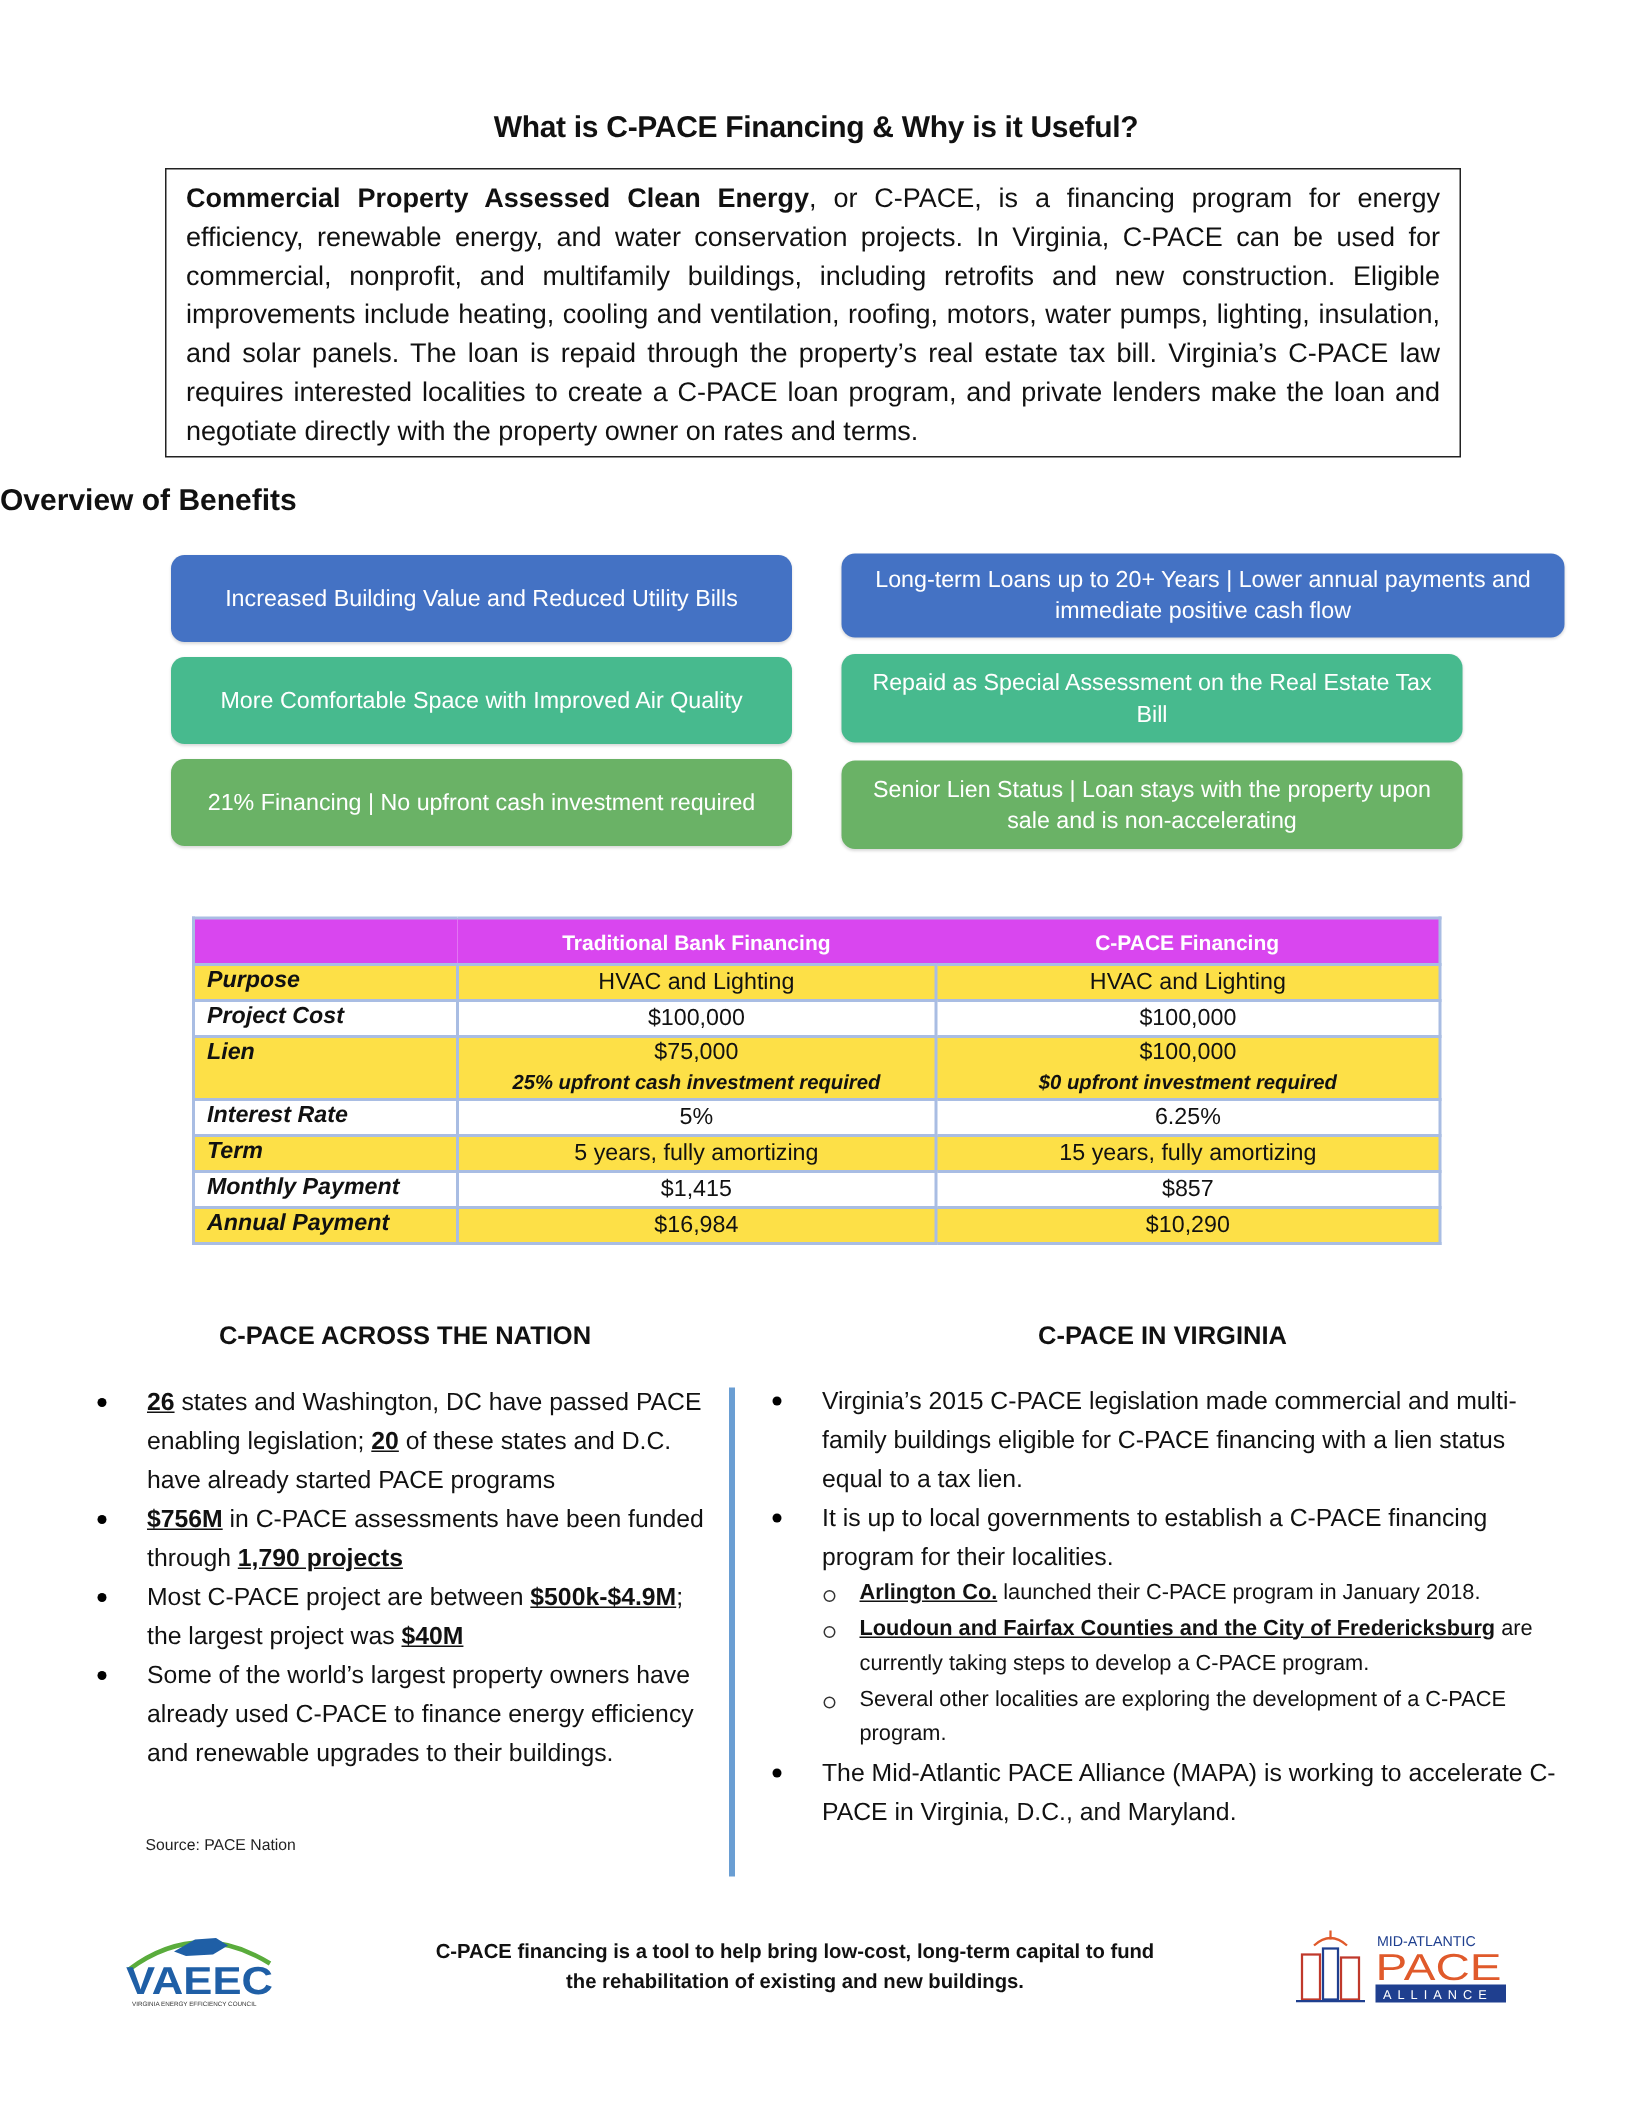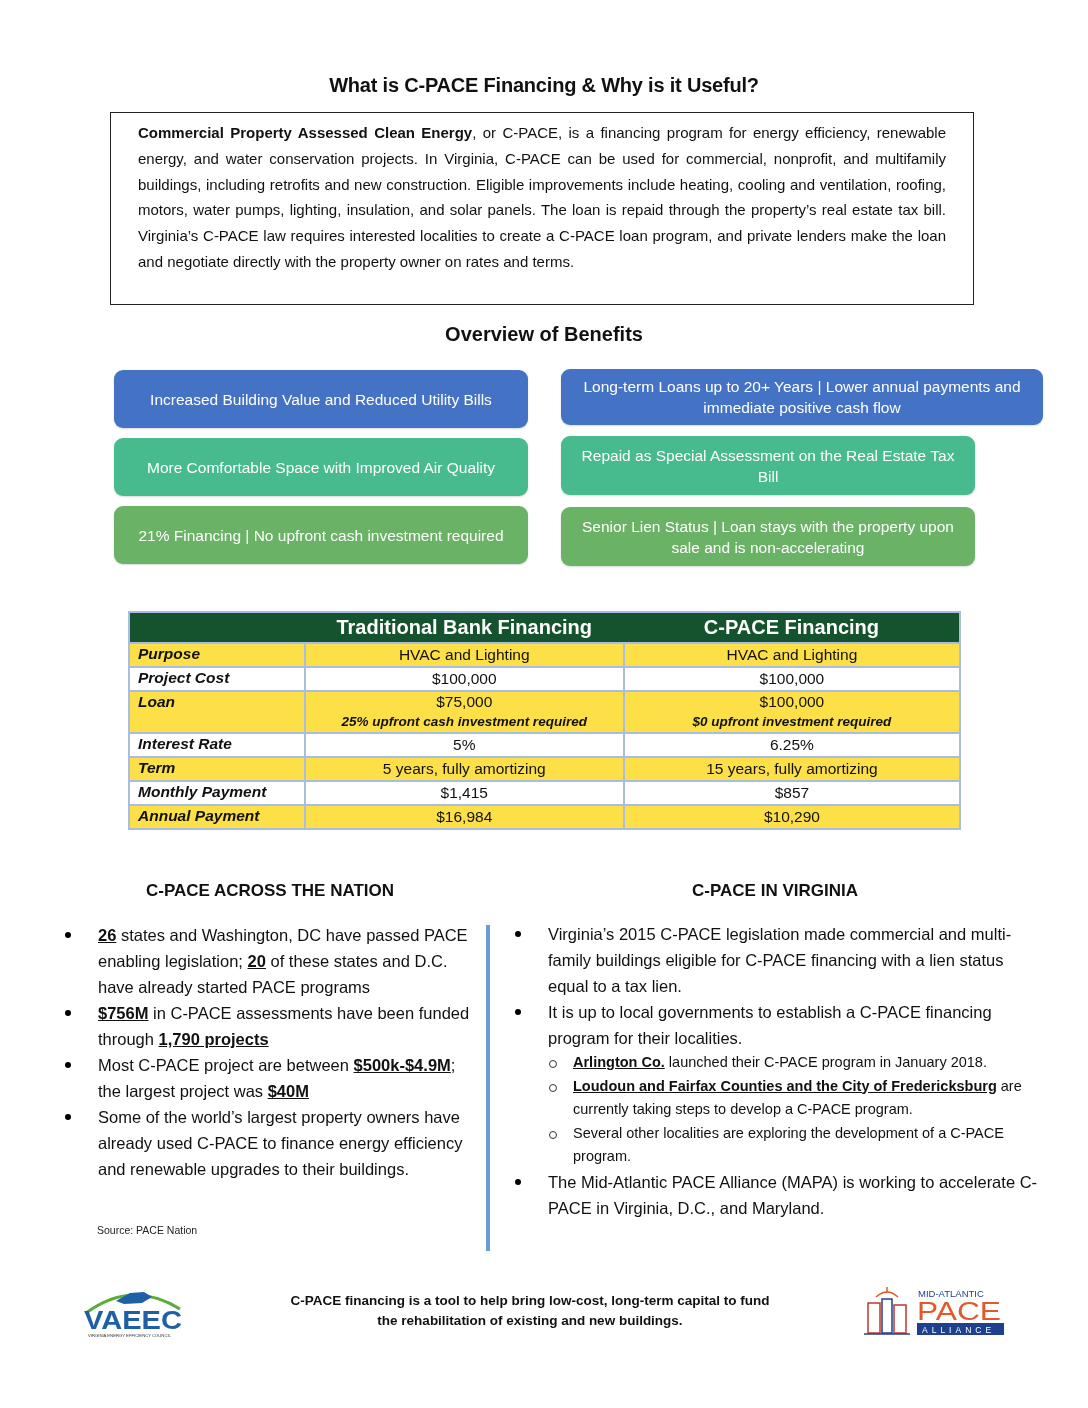--- a/index.html
+++ b/index.html
@@ -7,47 +7,47 @@
     body { position: relative; font-family: "Liberation Sans", "DejaVu Sans", sans-serif; color: #111; }
 
     .abs { position: absolute; }
 
     .main-title {
       left: 0; width: 1088px; top: 74px; text-align: center;
       font-size: 20px; font-weight: bold; letter-spacing: -0.2px;
     }
     .intro-box {
       left: 110px; top: 112px; width: 864px; height: 193px;
-      border: 1px solid #222; padding: 7px 27px;
-      font-size: 15px; line-height: 25.8px; text-align: justify;
+      border: 1px solid #222; padding: 7px 13px;
+      font-size: 18px; line-height: 25.8px; text-align: justify;
     }
     .intro-box b { font-weight: bold; }
 
     .section-title {
-      left: 0; width: 1088px; top: 323px; text-align: center;
+      left: 0; width: 1088px; top: 323px; 
       font-size: 20px; font-weight: bold;
     }
 
     .benefit {
       position: absolute; border-radius: 9px; color: #fff;
       display: flex; align-items: center; justify-content: center;
       text-align: center; font-size: 15.5px; line-height: 21px; padding: 0 12px;
       box-shadow: 0 1px 2px rgba(0,0,0,0.15);
     }
     .b-blue { background: #4472c4; }
     .b-teal { background: #47ba8e; }
     .b-green { background: #6ab266; }
 
     table.compare {
       position: absolute; left: 128px; top: 611px; width: 833px;
       border-collapse: collapse; font-size: 15.5px;
     }
     table.compare th {
-      background: #14532d; color: #fff; font-weight: bold; height: 31px;
-      border: none; font-size: 20px;
+      background: #d946ef; color: #fff; font-weight: bold; height: 31px;
+      border: none; font-size: 14px;
     }
     table.compare td {
       border: 2px solid #a9bde3; height: 24px; text-align: center; padding: 0 4px;
       line-height: 20px;
     }
     table.compare td.lbl { text-align: left; font-weight: bold; font-style: italic; padding-left: 8px; vertical-align: top; }
     table.compare tr.shade td { background: #fde047; }
     table.compare td .note { display: block; font-style: italic; font-size: 13.5px; line-height: 20px; font-weight: bold; }
     table.compare { border: 2px solid #a9bde3; }
 
@@ -108,21 +108,21 @@
       <td class="lbl">Purpose</td>
       <td>HVAC and Lighting</td>
       <td>HVAC and Lighting</td>
     </tr>
     <tr>
       <td class="lbl">Project Cost</td>
       <td>$100,000</td>
       <td>$100,000</td>
     </tr>
     <tr class="shade">
-      <td class="lbl">Loan</td>
+      <td class="lbl">Lien</td>
       <td>
         <span>$75,000</span>
         <span class="note">25% upfront cash investment required</span>
       </td>
       <td>
         <span>$100,000</span>
         <span class="note">$0 upfront investment required</span>
       </td>
     </tr>
     <tr>

